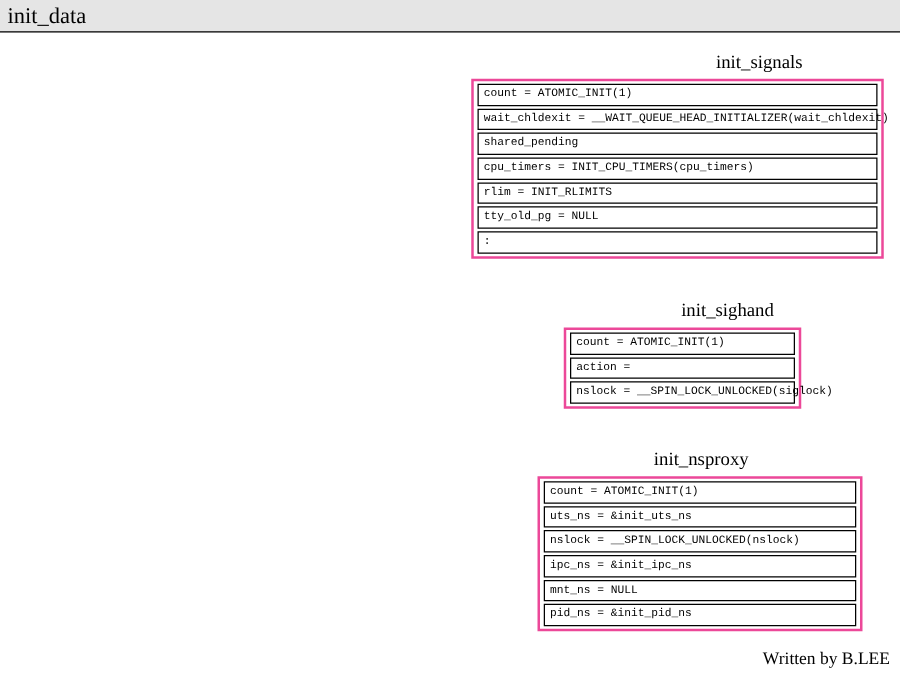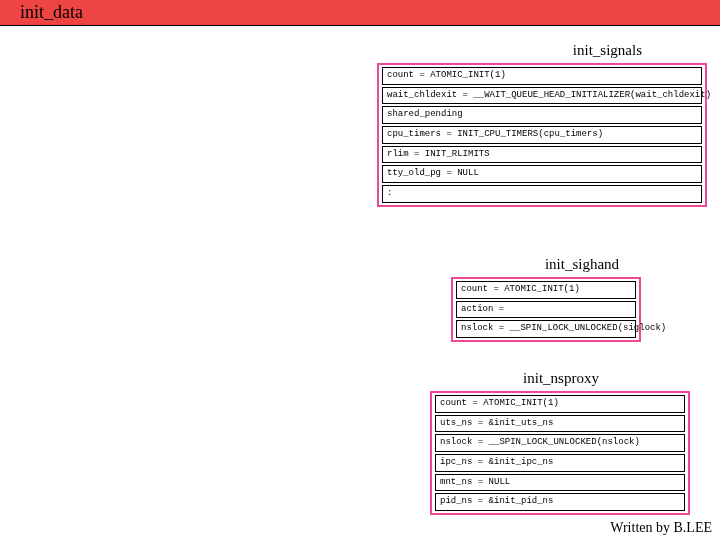--- a/index.html
+++ b/index.html
@@ -1,20 +1,20 @@
 <!DOCTYPE html>
 <html><head>
 <meta charset="utf-8">
 <style>
   * { box-sizing: border-box; margin: 0; padding: 0; }
   html, body { width: 720px; height: 540px; font-family: "Times New Roman", serif; background: #fff; }
   .header {
-    background: #ef4444;
+    background: #e5e5e5;
     border-bottom: 1px solid #000;
-    padding: 2px 20px;
+    padding: 2px 6px;
     font-size: 18px;
   }
   .content {
     position: relative;
     width: 100%;
     height: calc(100% - 26px - 20px);
   }
   .section {
     position: absolute;
   }
@@ -38,23 +38,23 @@
   }
   .footer {
     position: absolute;
     right: 8px;
     bottom: 4px;
     font-size: 14px;
   }
   
   #sec-signals { left: 377px; top: 16px; width: 330px; }
   #sec-signals .section-title { text-align: right; width: 200px; margin-left: 65px; }
-  #sec-sighand { left: 430px; top: 230px; width: 211px; padding-left: 21px; }
+  #sec-sighand { left: 430px; top: 215px; width: 211px; padding-left: 21px; }
   #sec-sighand .section-title { text-align: center; width: 200px; margin-left: 30px; }
-  #sec-nsproxy { left: 430px; top: 344px; width: 260px; }
+  #sec-nsproxy { left: 430px; top: 334px; width: 260px; }
   #sec-nsproxy .section-title { text-align: center; width: 200px; margin-left: 30px; }
 </style>
 </head>
 <body>
 
 <div class="header">
   <span>init_data</span>
 </div>
 
 <div class="content">

